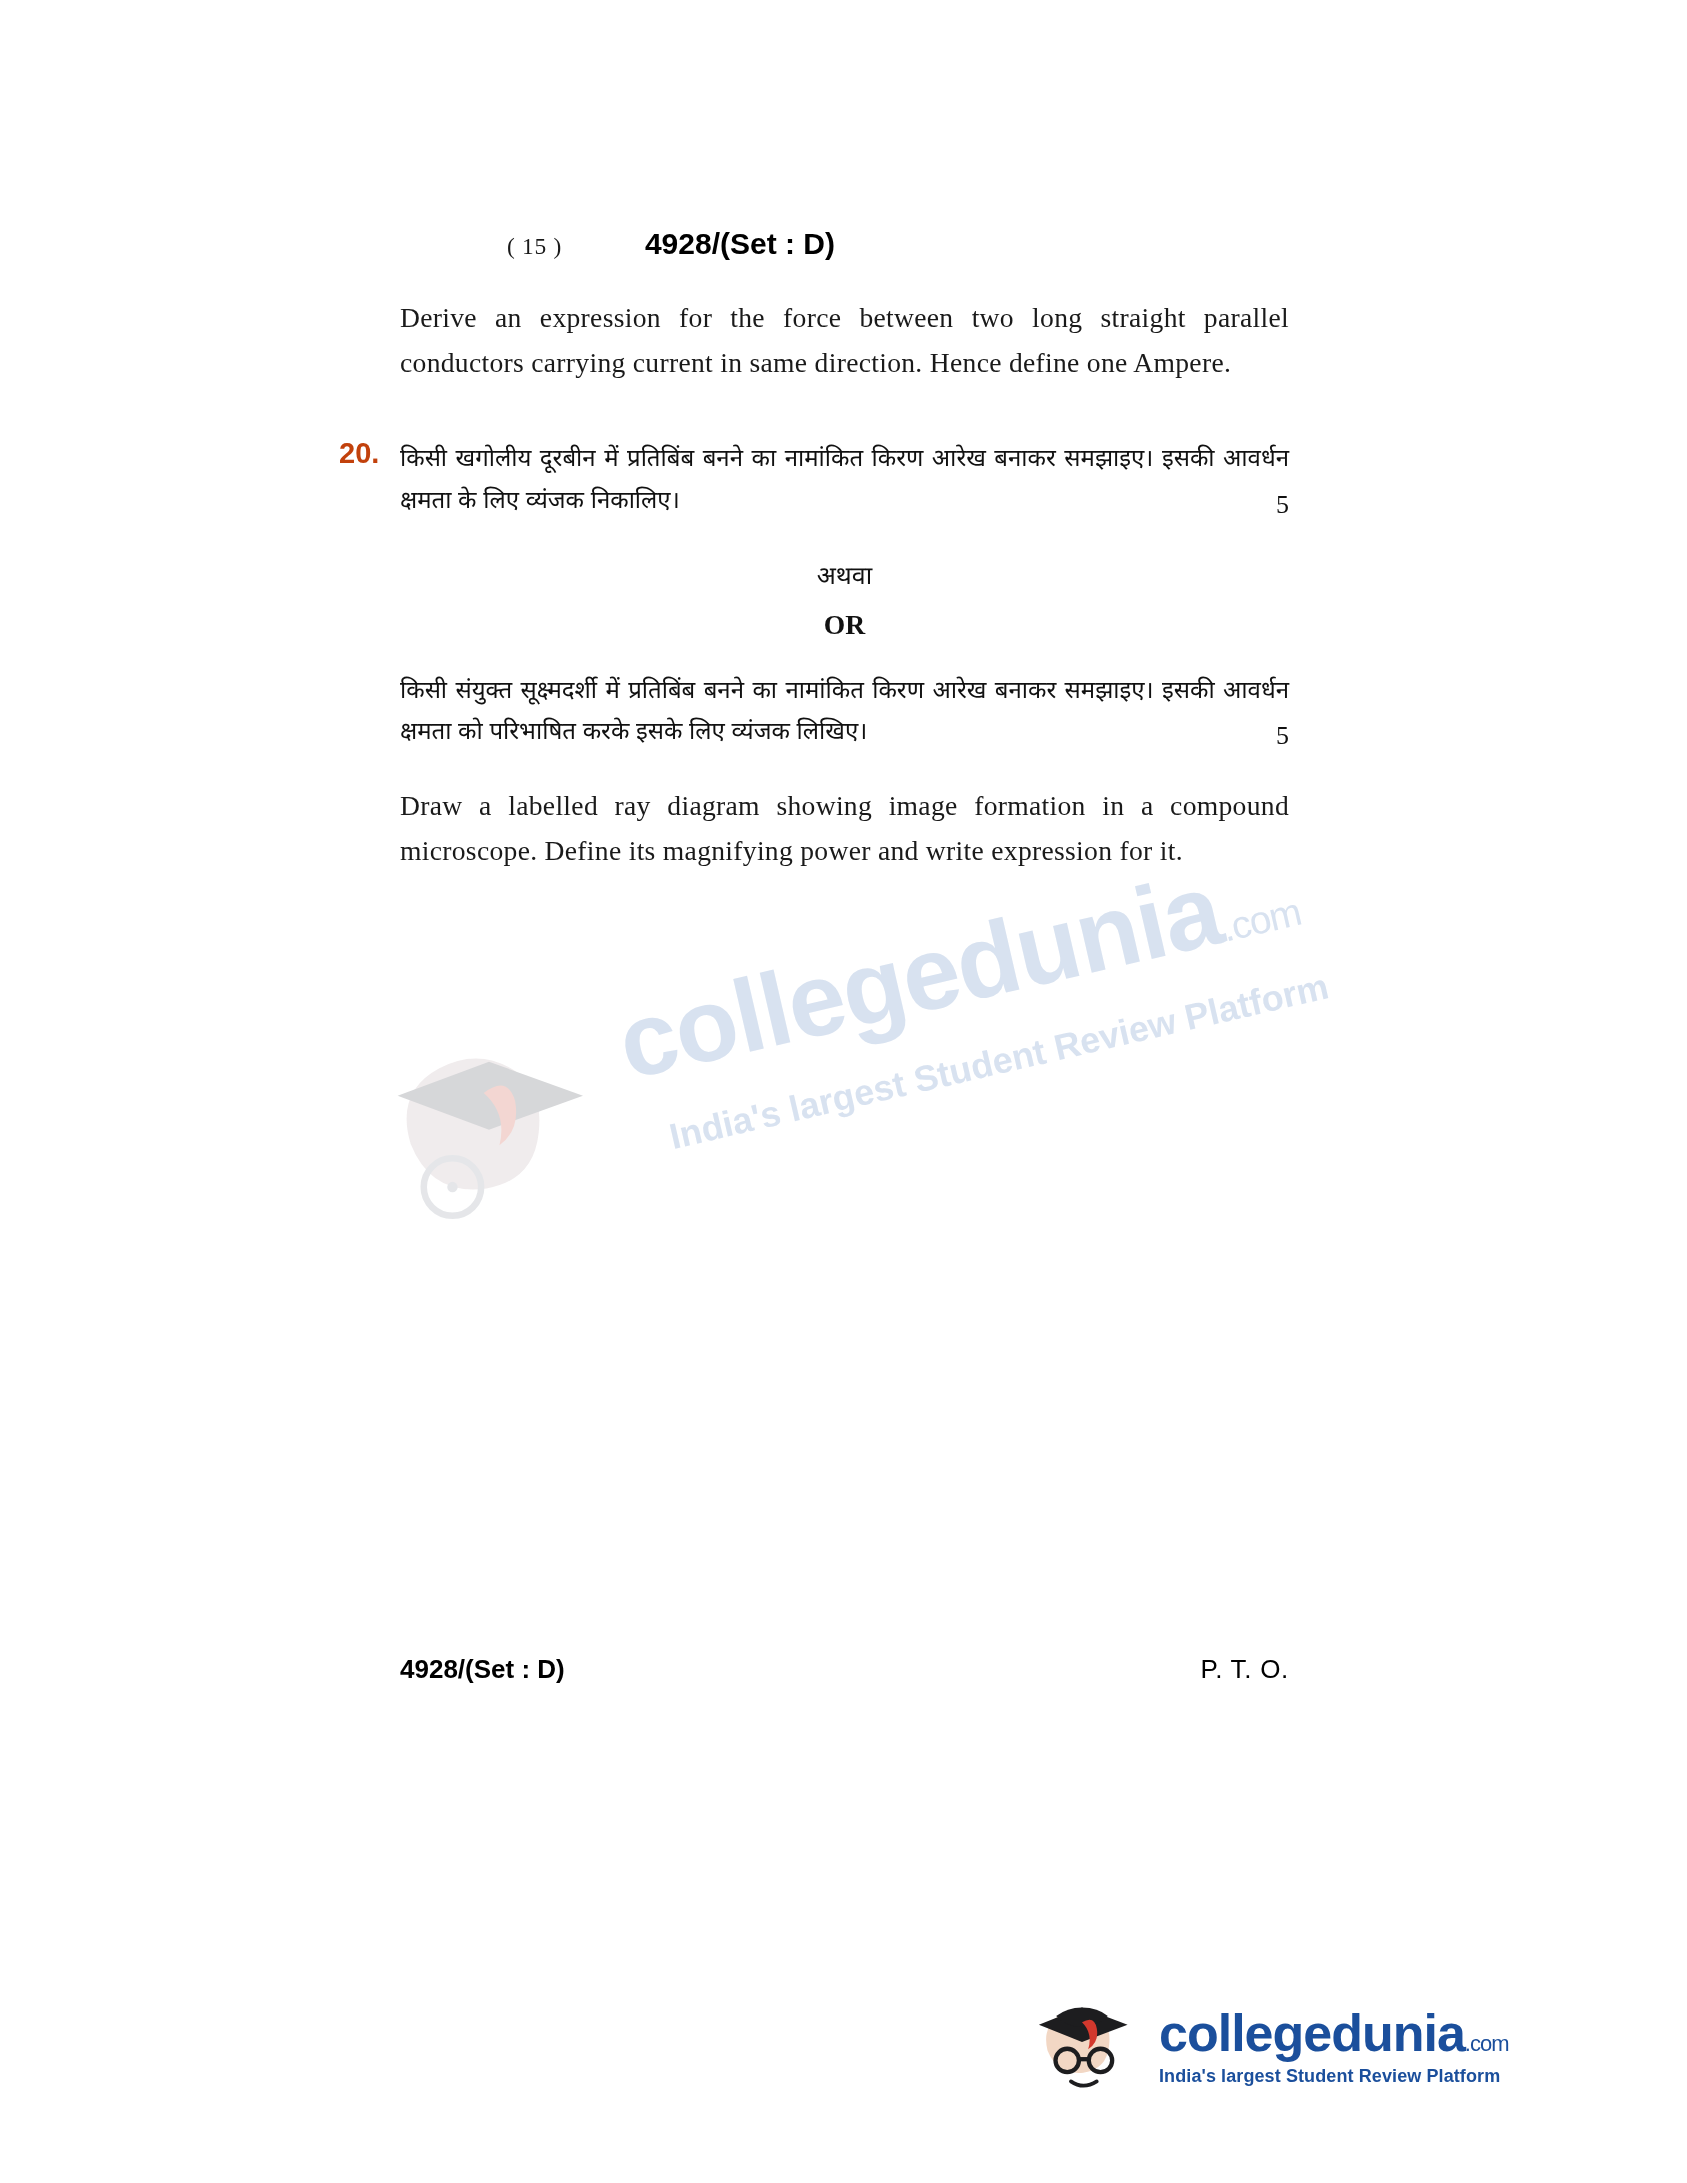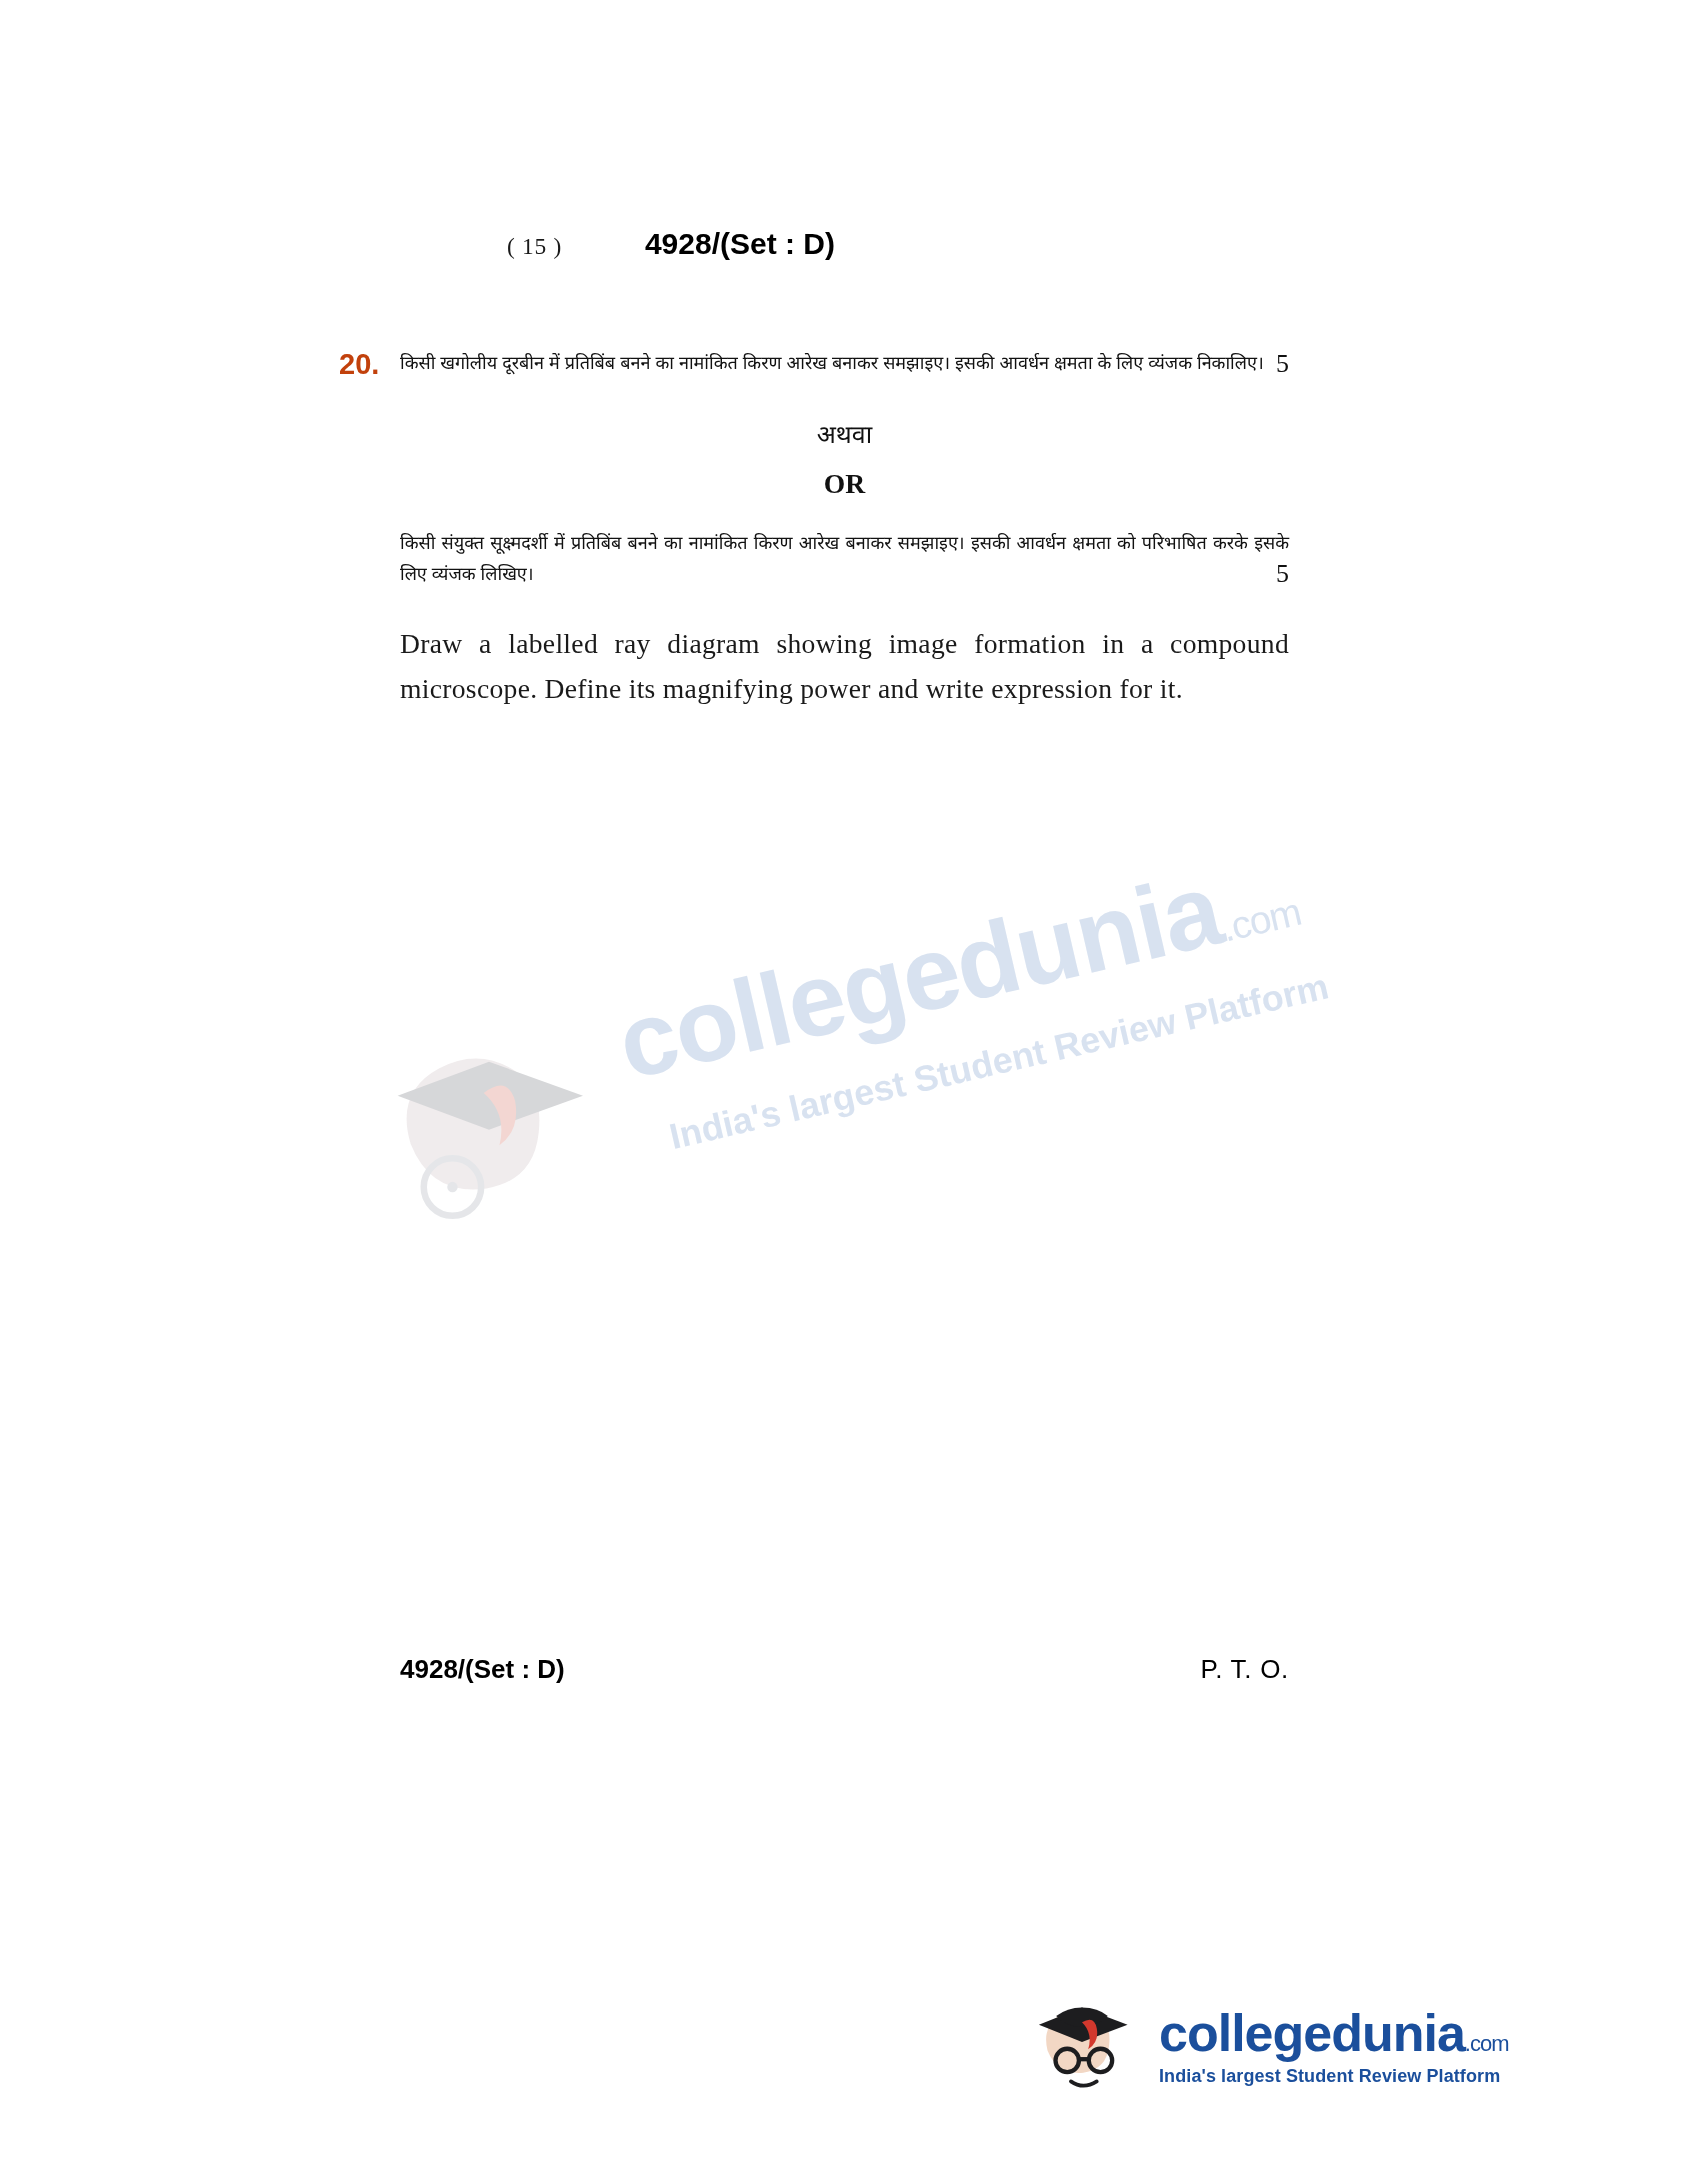--- a/index.html
+++ b/index.html
@@ -77,21 +77,21 @@
     line-height: 1.62;
     text-align: justify;
     text-justify: inter-word;
     color: #1a1a1a;
     letter-spacing: 0.3px;
   }
 
   p.hin {
     margin: 0;
     font-family: "Liberation Sans", sans-serif;
-    font-size: 18px;
+    font-size: 24px;
     line-height: 1.72;
     text-align: justify;
     text-justify: inter-word;
     color: #111;
   }
 
   .marks-line {
     position: relative;
   }
   .marks {
@@ -242,20 +242,23 @@
 
 <div class="page">
 
   <div class="header">
     <div class="page-num">( 15 )</div>
     <div class="paper-code">4928/(Set : D)</div>
   </div>
 
   <div class="content">
 
+    <div class="block">
+      <p class="eng">Derive an expression for the force between two long straight parallel conductors carrying current in same direction. Hence define one Ampere.</p>
+    </div>
 
     <div class="block" style="margin-top:52px;">
       <div class="q-num">20.</div>
 
       <div class="marks-line">
         <p class="hin">किसी खगोलीय दूरबीन में प्रतिबिंब बनने का नामांकित किरण आरेख बनाकर समझाइए। इसकी आवर्धन क्षमता के लिए व्यंजक निकालिए।</p>
         <span class="marks">5</span>
       </div>
 
 

